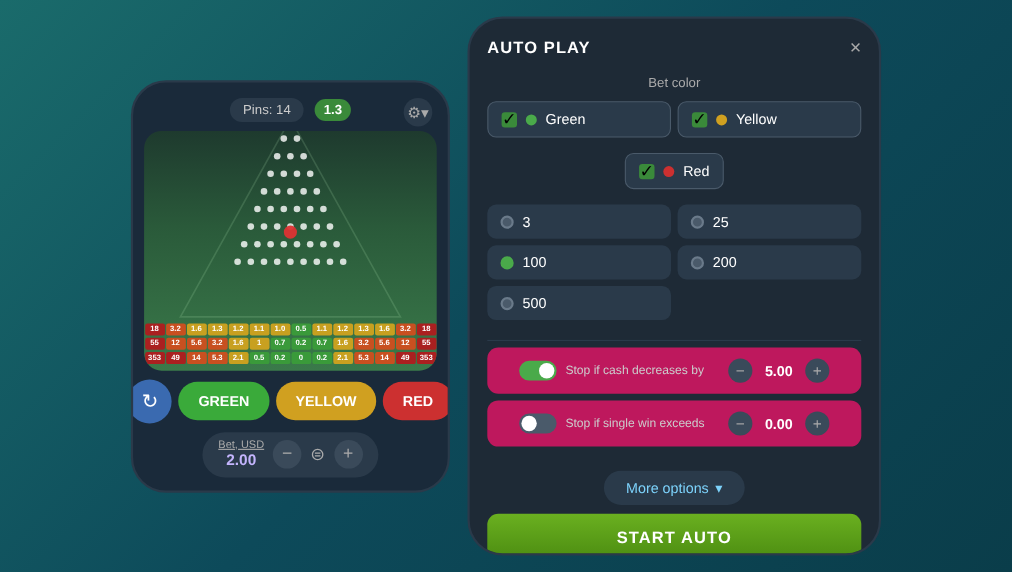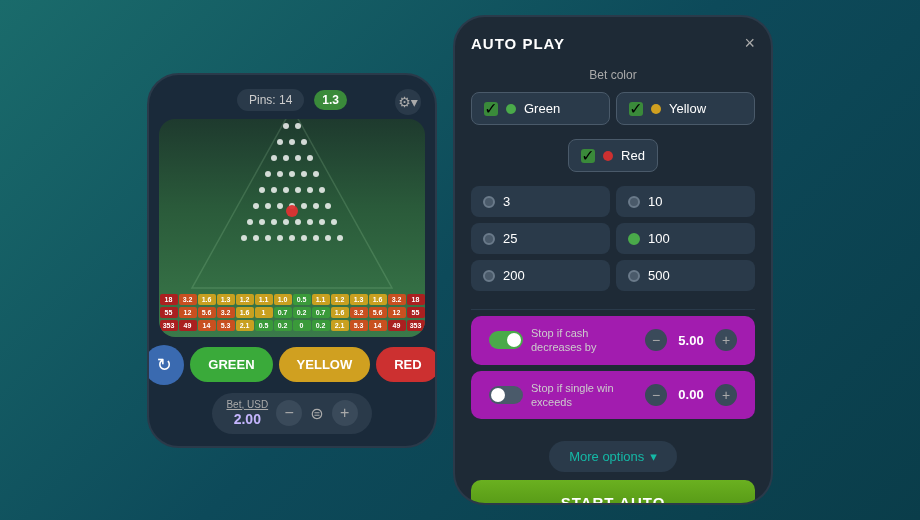--- a/index.html
+++ b/index.html
@@ -235,21 +235,21 @@
       justify-content: center;
     }
 
     .stack-icon {
       color: #aaa;
       font-size: 16px;
     }
 
     
     .phone-right {
-      width: 320px;
+      width: 376px;
       height: 490px;
       background: #1e2a36;
       border-radius: 32px;
       border: 2px solid #2a3a4a;
       display: flex;
       flex-direction: column;
       padding: 16px 16px 16px;
       overflow: hidden;
     }
 
@@ -370,23 +370,23 @@
     .round-value {
       color: #fff;
       font-size: 13px;
     }
 
     .stop-section {
       margin-bottom: 8px;
     }
 
     .stop-row {
-      background: #a21caf;
+      background: #be185d;
       border-radius: 10px;
-      padding: 10px 18px;
+      padding: 10px 29px;
       display: flex;
       align-items: center;
       gap: 8px;
       margin-bottom: 6px;
     }
 
     .toggle {
       width: 34px;
       height: 18px;
       border-radius: 9px;
@@ -443,21 +443,21 @@
       font-size: 13px;
       font-weight: bold;
       min-width: 40px;
       text-align: center;
     }
 
     .more-options-btn {
       background: #2a3a4a;
       border: none;
       border-radius: 20px;
-      color: #14b8a6;
+      color: #7dd3fc;
       font-size: 13px;
       padding: 8px 20px;
       cursor: pointer;
       display: flex;
       align-items: center;
       gap: 6px;
       margin: 8px auto;
     }
 
     .start-auto-btn {
@@ -656,24 +656,20 @@
 
 
     <div class="rounds-section">
       <div class="rounds-grid">
         <div class="round-option">
           <div class="round-radio"></div>
           <span class="round-value">3</span>
         </div>
         <div class="round-option">
           <div class="round-radio"></div>
-          <span class="round-value">10</span>
-        </div>
-        <div class="round-option">
-          <div class="round-radio"></div>
           <span class="round-value">25</span>
         </div>
         <div class="round-option">
           <div class="round-radio active"></div>
           <span class="round-value">100</span>
         </div>
         <div class="round-option">
           <div class="round-radio"></div>
           <span class="round-value">200</span>
         </div>

